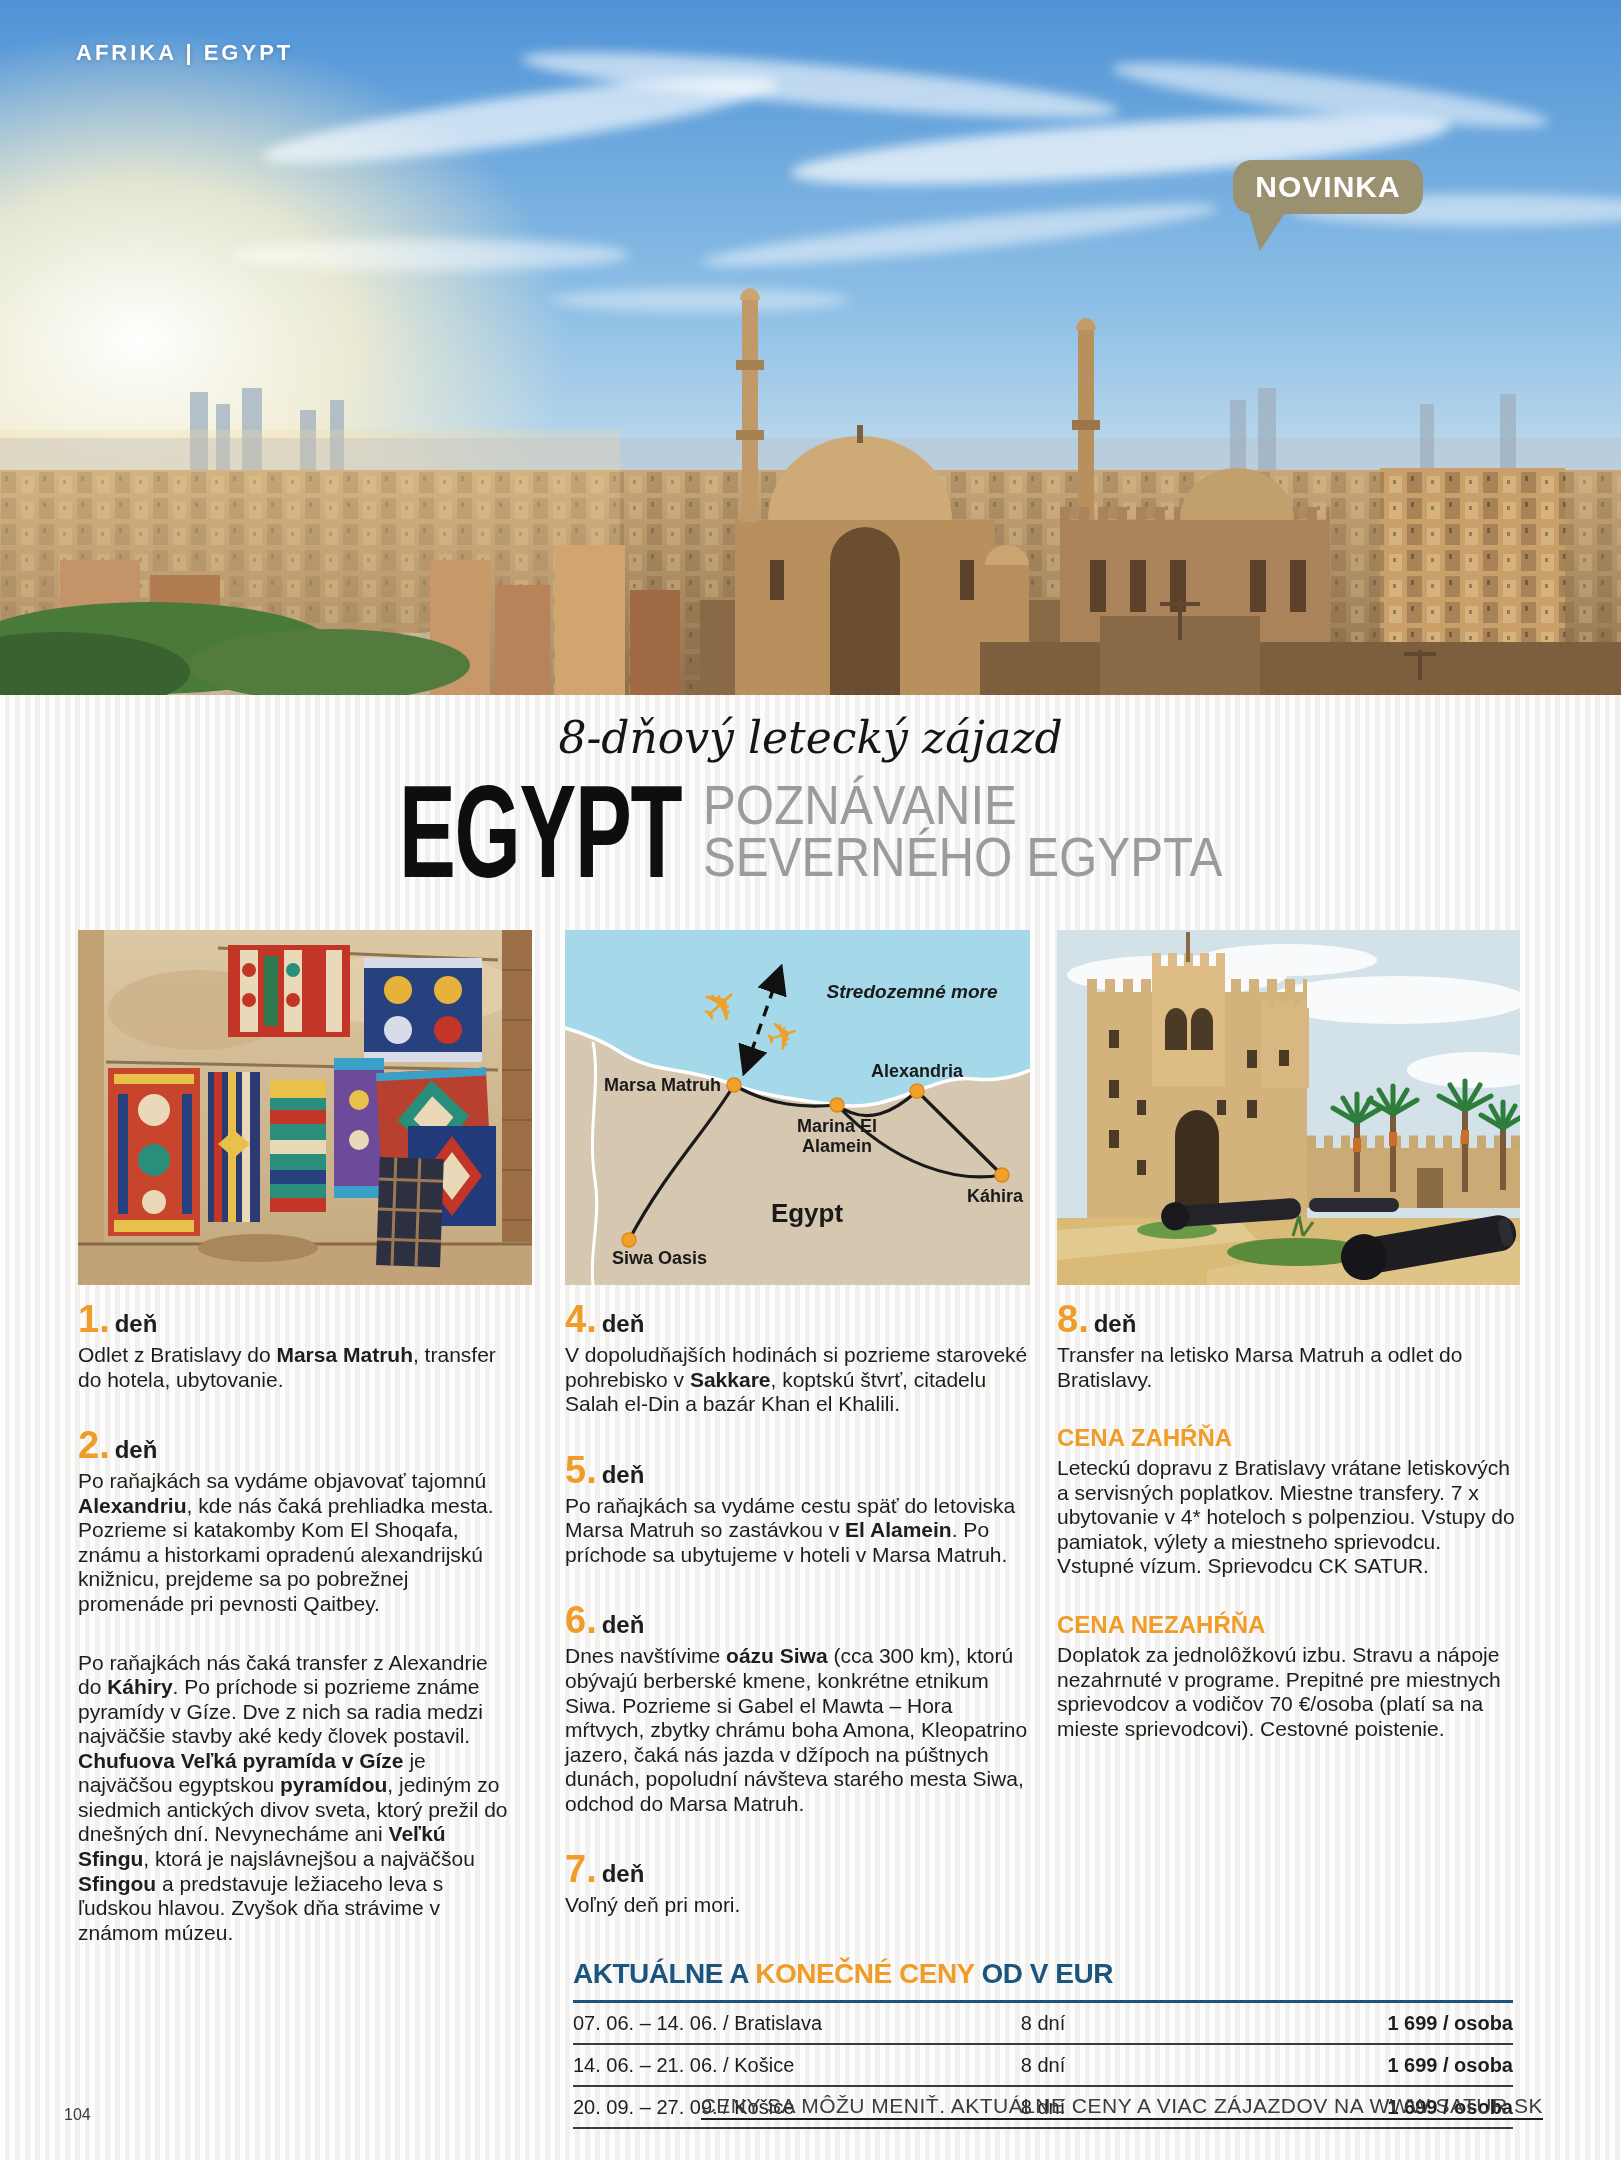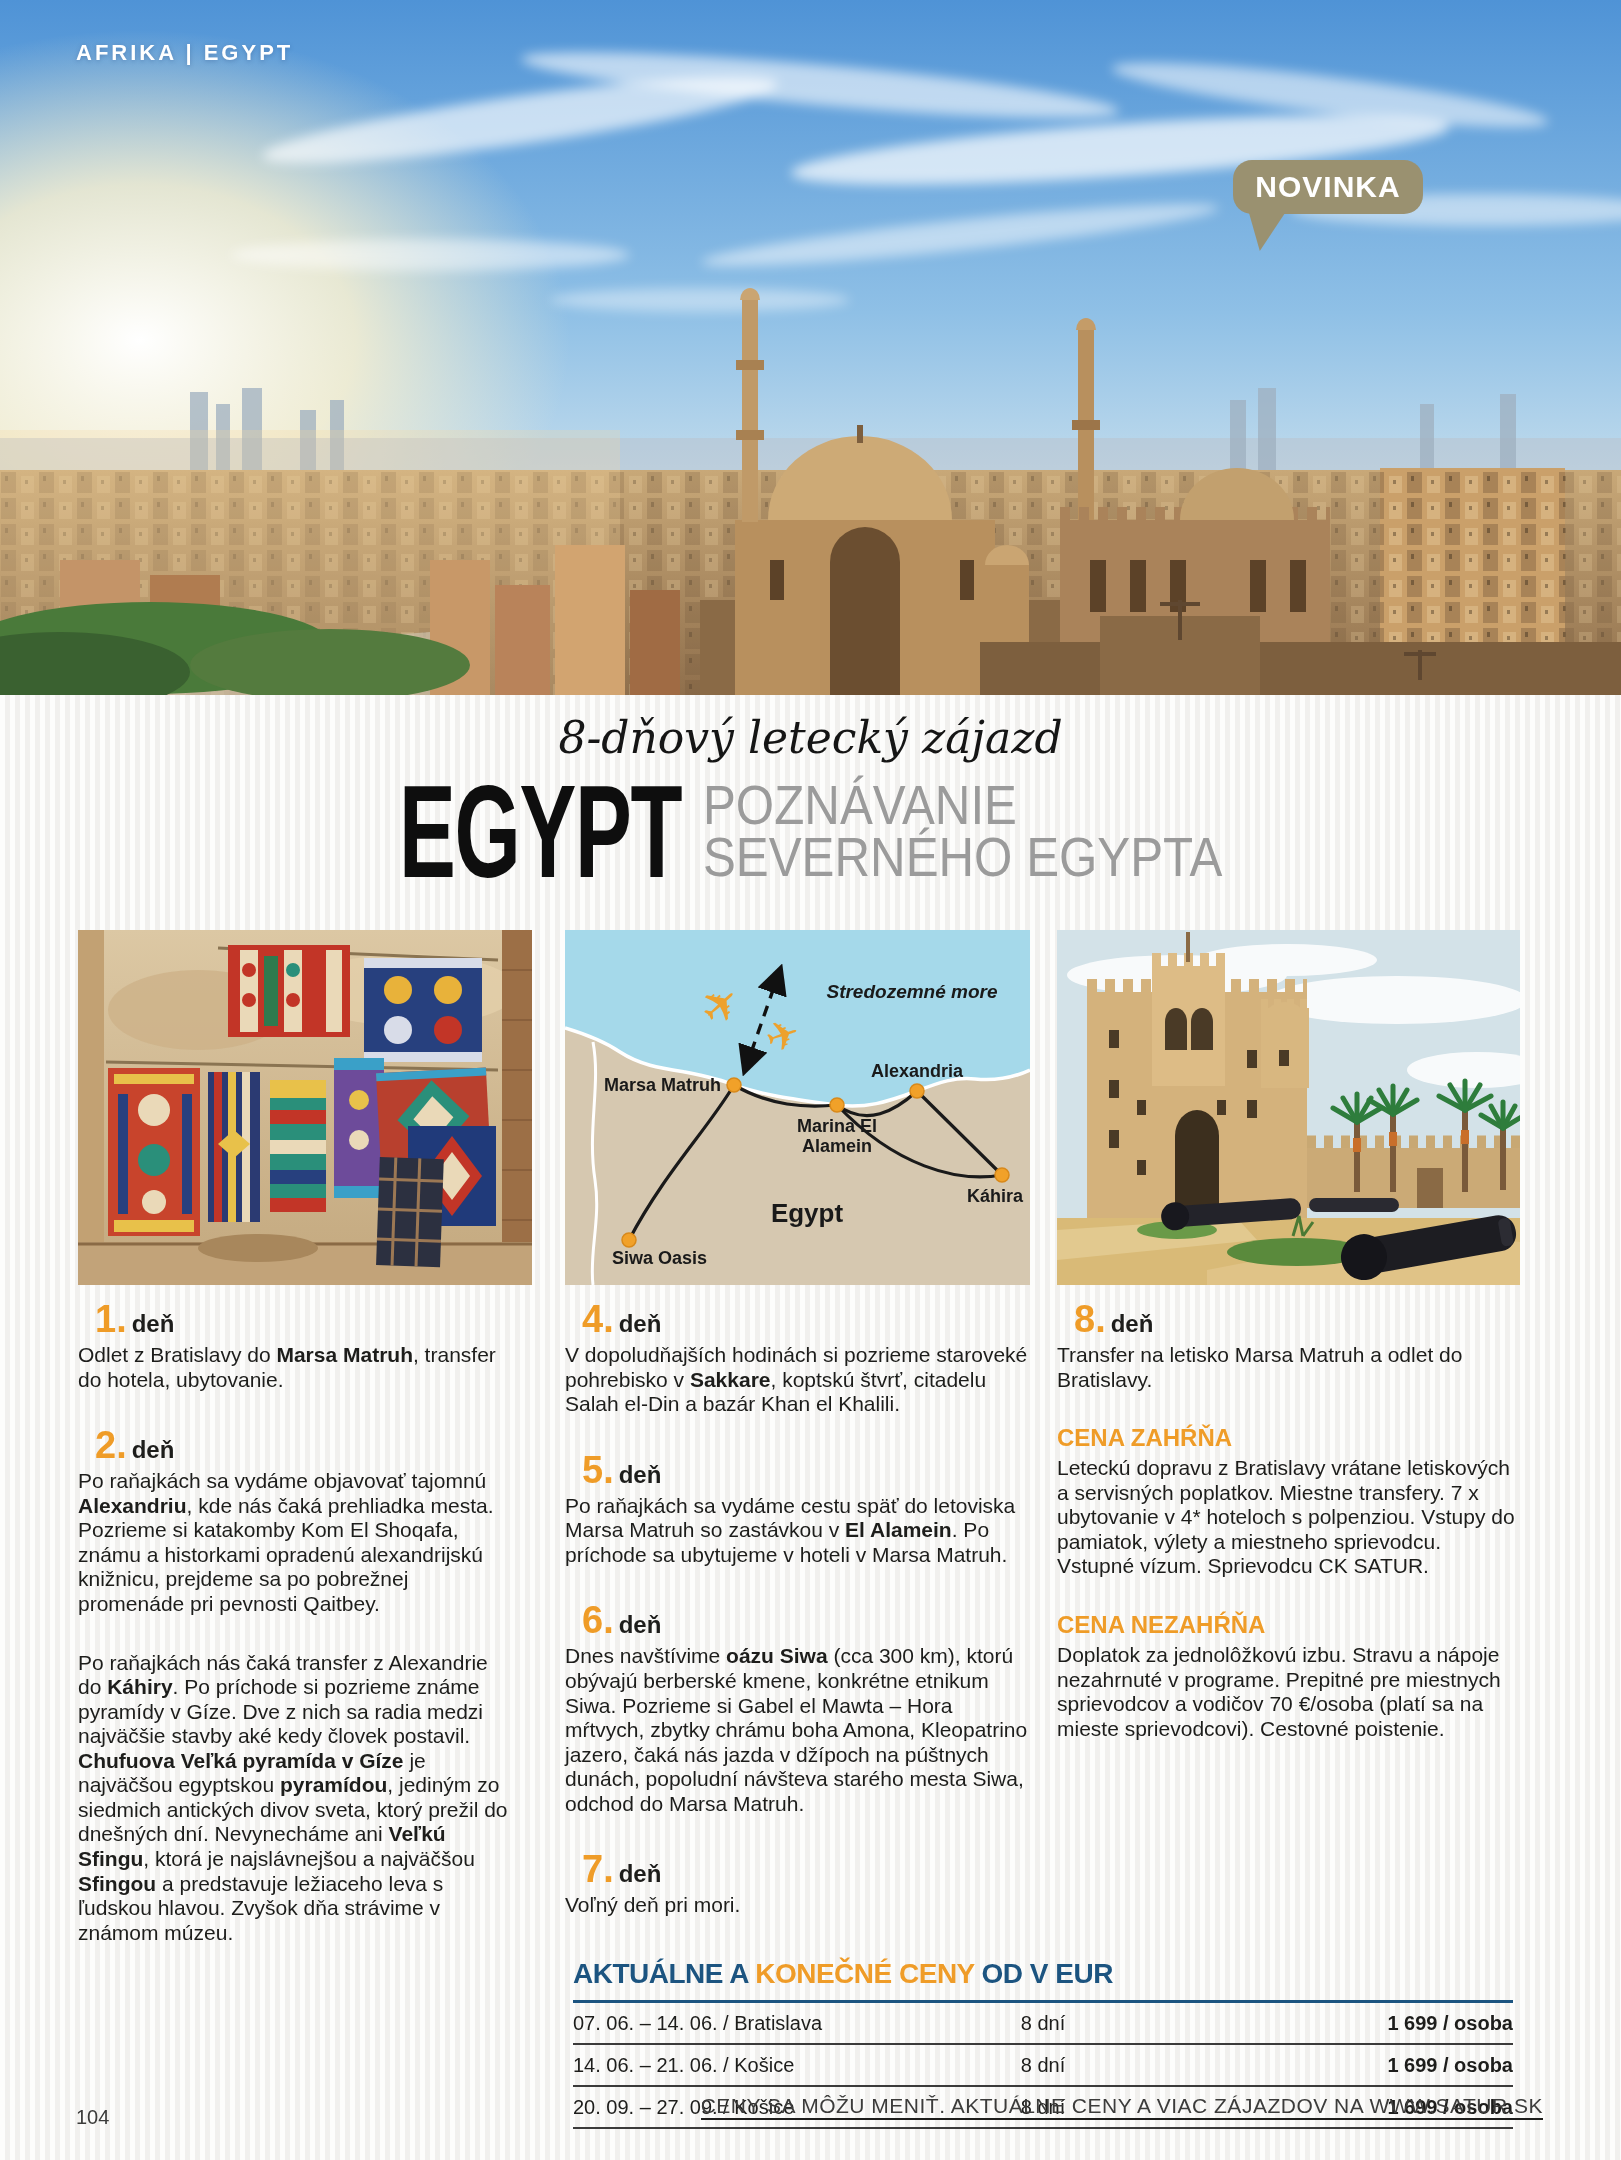--- a/index.html
+++ b/index.html
@@ -32,38 +32,38 @@
   .media svg{display:block;width:100%;height:100%;}
   .media.m1{left:78px;width:454px;}
   .media.m2{left:565px;width:465px;}
   .media.m3{left:1057px;width:463px;}
   
   .col{position:absolute;top:1300px;}
   .col.c1{left:78px;width:438px;}
   .col.c2{left:565px;width:463px;}
   .col.c3{left:1057px;width:463px;}
   .day{margin:0 0 34px 0;}
-  .day-head{margin:0 0 5px 17px;line-height:1;}
+  .day-head{margin:0 0 5px 0;line-height:1;}
   .day-num{color:#EF9C28;font-size:38px;font-weight:bold;}
   .day-word{color:#1d1d1b;font-size:24px;font-weight:bold;margin-left:5px;}
   .para{margin:0;font-size:21px;line-height:1.17;color:#1d1d1b;}
   .para b{font-weight:bold;}
   .info-head{color:#EF9C28;font-size:24px;font-weight:bold;margin:34px 0 6px 0;line-height:1;}
   
   .price-table{position:absolute;left:573px;top:1958px;width:940px;}
   .tbl-title{font-size:28px;font-weight:bold;color:#1C5480;padding-bottom:10px;
     border-bottom:3px solid #1C5480;letter-spacing:-0.5px;}
   .tbl-title .accent{color:#EF9C28;}
   .trow{display:grid;grid-template-columns:1fr 160px 1fr;align-items:center;
     padding:9px 0 8px 0;border-bottom:2px solid #3b3b3a;font-size:20px;}
   .tcell.c0{text-align:left;}
   .tcell.c1{text-align:center;}
   .tcell.c2{text-align:right;font-weight:bold;}
   
-  .page-num{position:absolute;left:76px;top:2106px;font-size:20px;color:#3c3c3b;}
+  .page-num{position:absolute;left:64px;top:2106px;font-size:16px;color:#3c3c3b;}
   .footer-note{position:absolute;right:78px;top:2094px;font-size:21px;color:#3c3c3b;
     letter-spacing:.5px;border-bottom:2px solid #1d1d1b;padding-bottom:0;}
 </style>
 </head>
 <body>
 
 <div class="page">
 
   <div class="hero">
     <svg viewBox="0 0 1621 695" preserveAspectRatio="none">

